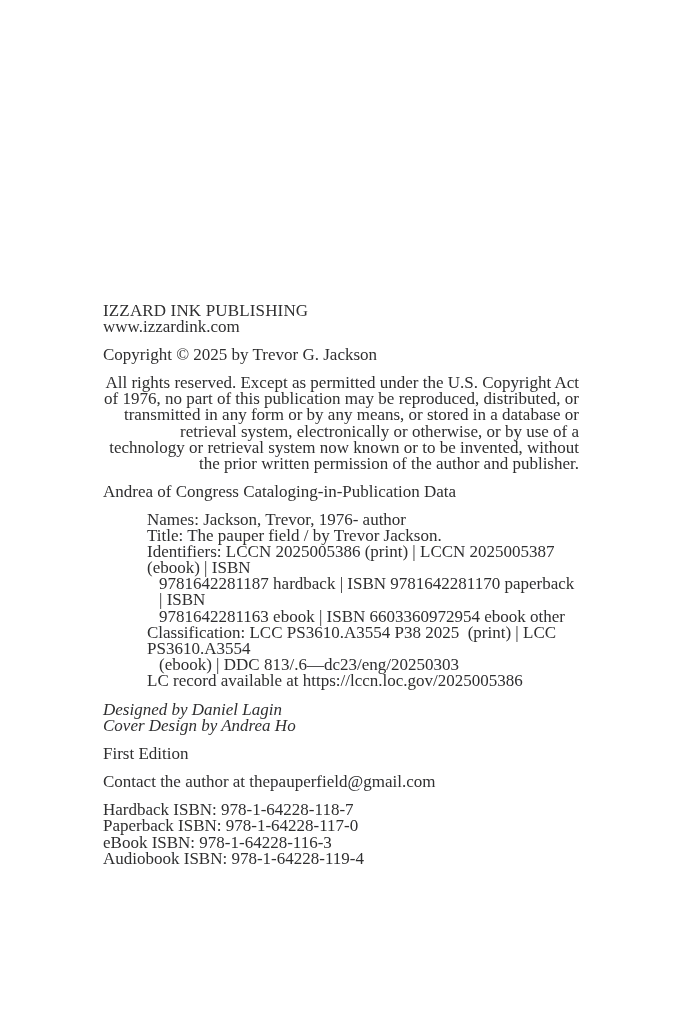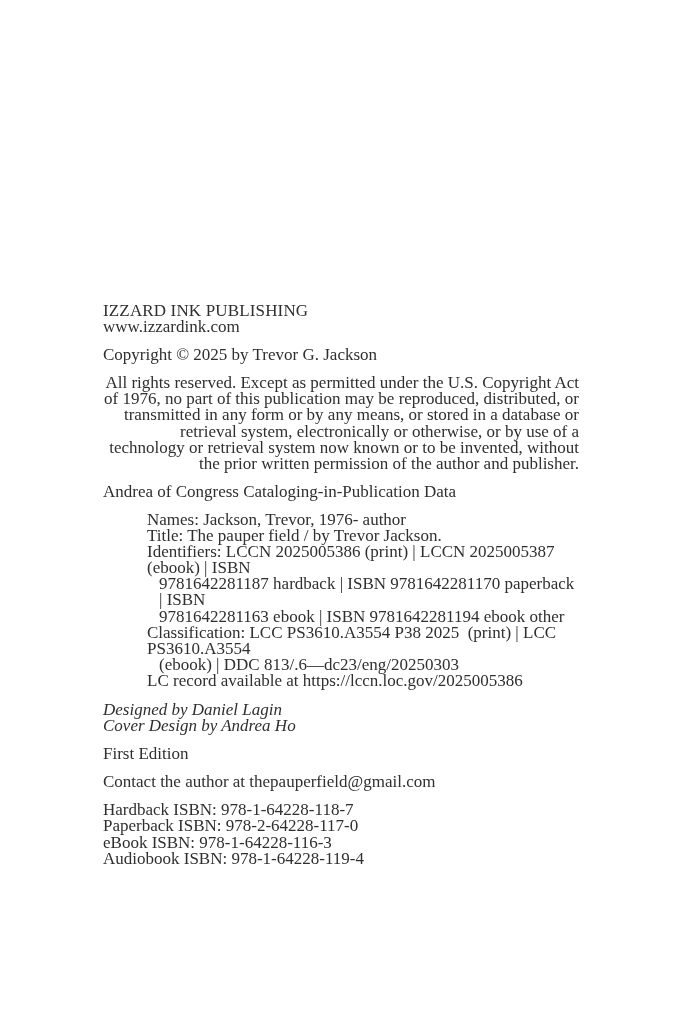--- a/index.html
+++ b/index.html
@@ -62,38 +62,38 @@
   <div class="gap-md"></div>
 
   <div class="block">Andrea of Congress Cataloging-in-Publication Data</div>
 
   <div class="gap-md"></div>
 
   <div class="block cip-line">Names: Jackson, Trevor, 1976- author</div>
   <div class="block cip-line">Title: The pauper field / by Trevor Jackson.</div>
   <div class="block cip-line">Identifiers: LCCN 2025005386 (print) | LCCN 2025005387 (ebook) | ISBN</div>
   <div class="block cip-line cip-indent">9781642281187 hardback | ISBN 9781642281170 paperback | ISBN</div>
-  <div class="block cip-line cip-indent">9781642281163 ebook | ISBN 9781642281194 ebook other</div>
+  <div class="block cip-line cip-indent">9781642281163 ebook | ISBN 6603360972954 ebook other</div>
   <div class="block cip-line">Classification: LCC PS3610.A3554 P38 2025  (print) | LCC PS3610.A3554</div>
   <div class="block cip-line cip-indent">(ebook) | DDC 813/.6—dc23/eng/20250303</div>
   <div class="block cip-line">LC record available at https://lccn.loc.gov/2025005386</div>
 
   <div class="gap-lg"></div>
 
   <div class="block italic">Designed by Daniel Lagin</div>
   <div class="block italic">Cover Design by Andrea Ho</div>
 
   <div class="gap-md"></div>
 
   <div class="block">First Edition</div>
 
   <div class="gap-md"></div>
 
   <div class="block">Contact the author at thepauperfield@gmail.com</div>
 
   <div class="gap-md"></div>
 
   <div class="block">Hardback ISBN: 978-1-64228-118-7</div>
-  <div class="block">Paperback ISBN: 978-2-64228-117-0</div>
+  <div class="block">Paperback ISBN: 978-1-64228-117-0</div>
   <div class="block">eBook ISBN: 978-1-64228-116-3</div>
   <div class="block">Audiobook ISBN: 978-1-64228-119-4</div>
 
 </div>
 
 </body></html>

